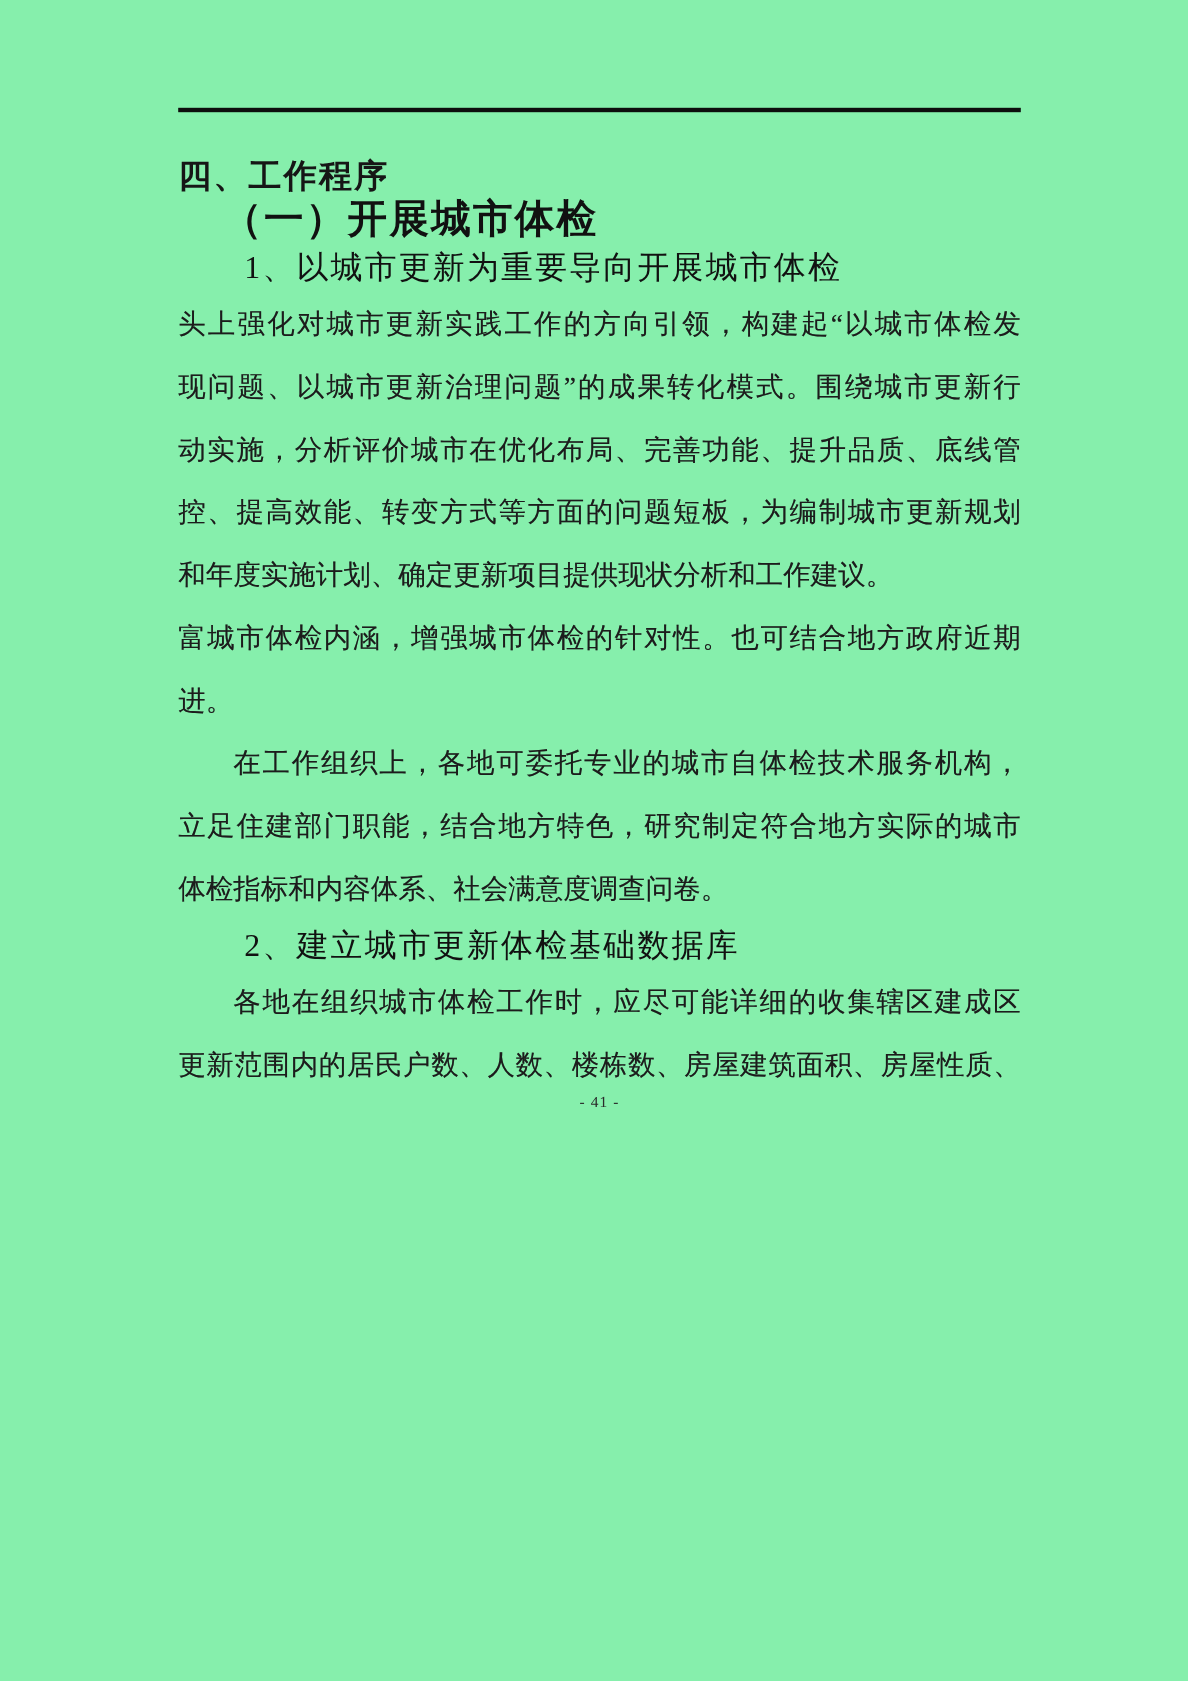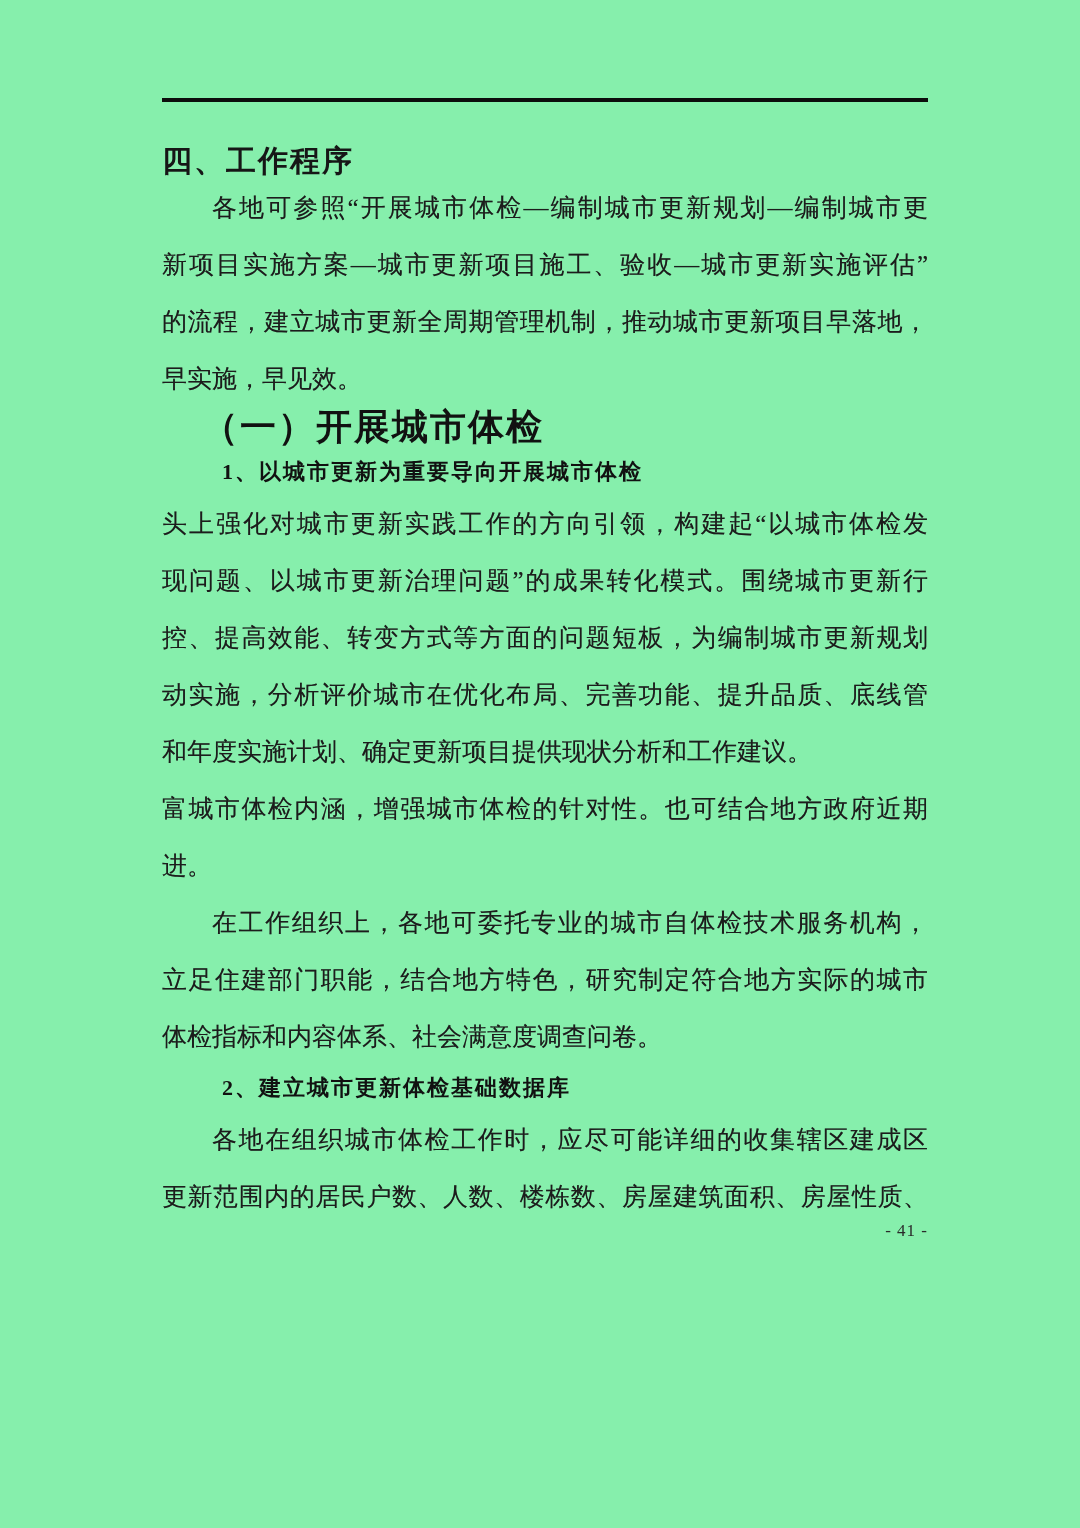--- a/index.html
+++ b/index.html
@@ -37,22 +37,22 @@
     margin-top: -2px;
     padding-left: 40px;
     font-weight: 700;
     font-size: 36px;
     line-height: 44px;
     color: #111111;
     letter-spacing: 2px;
   }
   .heading3 {
     padding-left: 60px;
-    font-weight: 700;
-    font-size: 22px;
+    font-weight: 400;
+    font-size: 29px;
     line-height: 46px;
     color: #111111;
     letter-spacing: 2px;
   }
   .paragraph {
     margin: 0;
   }
   .paragraph:first-of-type {
     margin-top: 7px;
   }
@@ -65,47 +65,41 @@
     text-shadow: 0 0 0.6px rgba(30,30,30,0.45);
   }
   .line.first {
     text-indent: 50px;
   }
   .line.last {
     text-align-last: left;
   }
   .footer {
     margin-top: -5px;
-    text-align: right;
-    font-size: 17px;
+    text-align: center;
+    font-size: 14px;
     line-height: 22px;
     color: #2a2a2a;
     letter-spacing: 1px;
   }
 </style>
 </head>
 <body>
 
 <div class="page">
   <div class="header-rule"></div>
   <div>
       <div class="heading1">四、工作程序</div>
-      <div class="paragraph">
-        <div class="line first">各地可参照“开展城市体检—编制城市更新规划—编制城市更</div>
-        <div class="line">新项目实施方案—城市更新项目施工、验收—城市更新实施评估”</div>
-        <div class="line">的流程，建立城市更新全周期管理机制，推动城市更新项目早落地，</div>
-        <div class="line last">早实施，早见效。</div>
-      </div>
       <div class="heading2">（一）开展城市体检</div>
       <div class="heading3">1、以城市更新为重要导向开展城市体检</div>
       <div class="paragraph">
         <div class="line">头上强化对城市更新实践工作的方向引领，构建起“以城市体检发</div>
         <div class="line">现问题、以城市更新治理问题”的成果转化模式。围绕城市更新行</div>
+        <div class="line">动实施，分析评价城市在优化布局、完善功能、提升品质、底线管</div>
         <div class="line">控、提高效能、转变方式等方面的问题短板，为编制城市更新规划</div>
-        <div class="line">动实施，分析评价城市在优化布局、完善功能、提升品质、底线管</div>
         <div class="line last">和年度实施计划、确定更新项目提供现状分析和工作建议。</div>
       </div>
       <div class="paragraph">
         <div class="line">富城市体检内涵，增强城市体检的针对性。也可结合地方政府近期</div>
         <div class="line last">进。</div>
       </div>
       <div class="paragraph">
         <div class="line first">在工作组织上，各地可委托专业的城市自体检技术服务机构，</div>
         <div class="line">立足住建部门职能，结合地方特色，研究制定符合地方实际的城市</div>
         <div class="line last">体检指标和内容体系、社会满意度调查问卷。</div>

